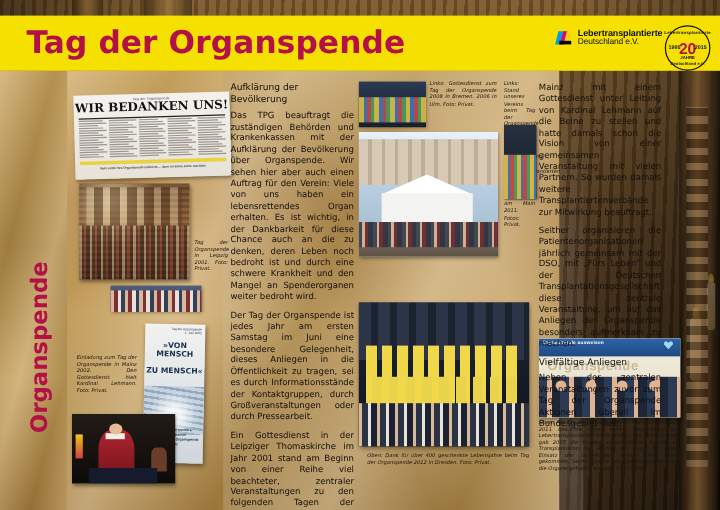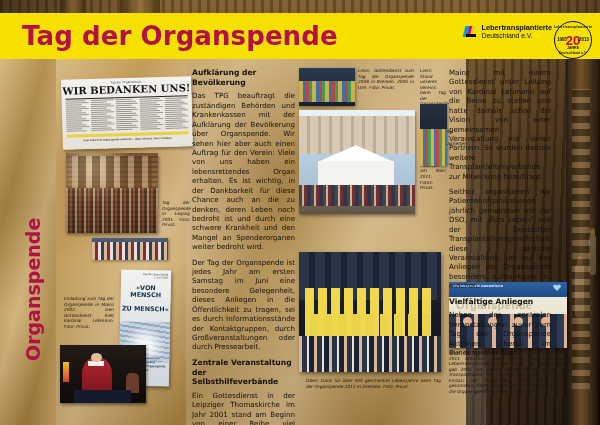--- a/index.html
+++ b/index.html
@@ -85,21 +85,21 @@
     background:linear-gradient(#f7e9c8,#d8c08d);z-index:4;opacity:.95;}
   .candleB{position:absolute;right:4px;bottom:150px;width:7px;height:40px;border-radius:3px;
     background:linear-gradient(#efdfb8,#c9ad78);z-index:4;opacity:.9;}
   .flameA{position:absolute;right:17px;bottom:158px;width:6px;height:11px;border-radius:50% 50% 45% 45%;
     background:radial-gradient(#fff8d0,#ffbe26 60%,rgba(255,150,0,0));z-index:4;}
   .flameB{position:absolute;right:5px;bottom:188px;width:5px;height:9px;border-radius:50% 50% 45% 45%;
     background:radial-gradient(#fff8d0,#ffbe26 60%,rgba(255,150,0,0));z-index:4;}
 
   
   .col{position:absolute;z-index:7;color:#14100c;}
-  .h3{font-family:"DejaVu Sans",sans-serif;font-weight:bold;font-size:7.6px;line-height:1.28;margin:0 0 4px 0;}
+  .h3{font-family:"DejaVu Sans",sans-serif;font-weight:normal;font-size:7.6px;line-height:1.28;margin:0 0 4px 0;}
   .p{font-family:"DejaVu Sans",sans-serif;font-size:7.1px;line-height:1.33;margin:0 0 6px 0;text-align:justify;
      text-justify:inter-word;hyphens:auto;}
   .cap{font-family:"DejaVu Sans",sans-serif;font-size:4.3px;line-height:1.3;font-style:italic;color:#1b1711;text-align:justify;}
 
   
   #colMid{left:192px;top:68px;width:103px;}
   
   #colRight{left:449px;top:68px;width:102px;}
 
   
@@ -482,21 +482,20 @@
     <div class="head" style="left:12%"></div>
     <div class="head" style="left:33%"></div>
     <div class="head" style="left:55%"></div>
     <div class="head" style="left:78%"></div>
   </div>
 
   <div class="col" id="colMid">
       <div class="h3">Aufklärung der Bevölkerung</div>
       <div class="p">Das TPG beauftragt die zuständigen Behörden und Krankenkassen mit der Aufklärung der Bevölkerung über Organspende. Wir sehen hier aber auch einen Auftrag für den Verein: Viele von uns haben ein lebensrettendes Organ erhalten. Es ist wichtig, in der Dankbarkeit für diese Chance auch an die zu denken, deren Leben noch bedroht ist und durch eine schwere Krankheit und den Mangel an Spenderorganen weiter bedroht wird.</div>
       <div class="p">Der Tag der Organspende ist jedes Jahr am ersten Samstag im Juni eine besondere Gelegenheit, dieses Anliegen in die Öffentlichkeit zu tragen, sei es durch Informationsstände der Kontaktgruppen, durch Großveranstaltungen oder durch Pressearbeit.</div>
-      <div class="h3">Zentrale Veranstaltung der Selbsthilfeverbände</div>
       <div class="p">Ein Gottesdienst in der Leipziger Thomaskirche im Jahr 2001 stand am Beginn von einer Reihe viel beachteter, zentraler Veranstaltungen zu den folgenden Tagen der Organspende. Der Verein beschloss schon 2002 , zum 20. Tag der Organspende eine zentrale Veranstaltung in</div>
     </div>
 
   <div class="col" id="colRight">
       <div class="p">Mainz mit einem Gottesdienst unter Leitung von Kardinal Lehmann auf die Beine zu stellen und hatte damals schon die Vision von einer gemeinsamen Veranstaltung mit vielen Partnern. So wurden damals weitere Transplantiertenverbände zur Mitwirkung beauftragt.</div>
       <div class="p">Seither organisieren die Patientenorganisationen jährlich gemeinsam mit der DSO, mit „Fürs Leben" und der Deutschen Transplantationsgesellschaft diese zentrale Veranstaltung, um auf das Anliegen der Organspende besonders aufmerksam zu machen.</div>
       <div class="h3">Vielfältige Anliegen</div>
       <div class="p">Neben der zentralen Veranstaltungen zuvor zum Tag der Organspende Aktionen überall im Bundesgebiet statt.</div>
     </div>
 

